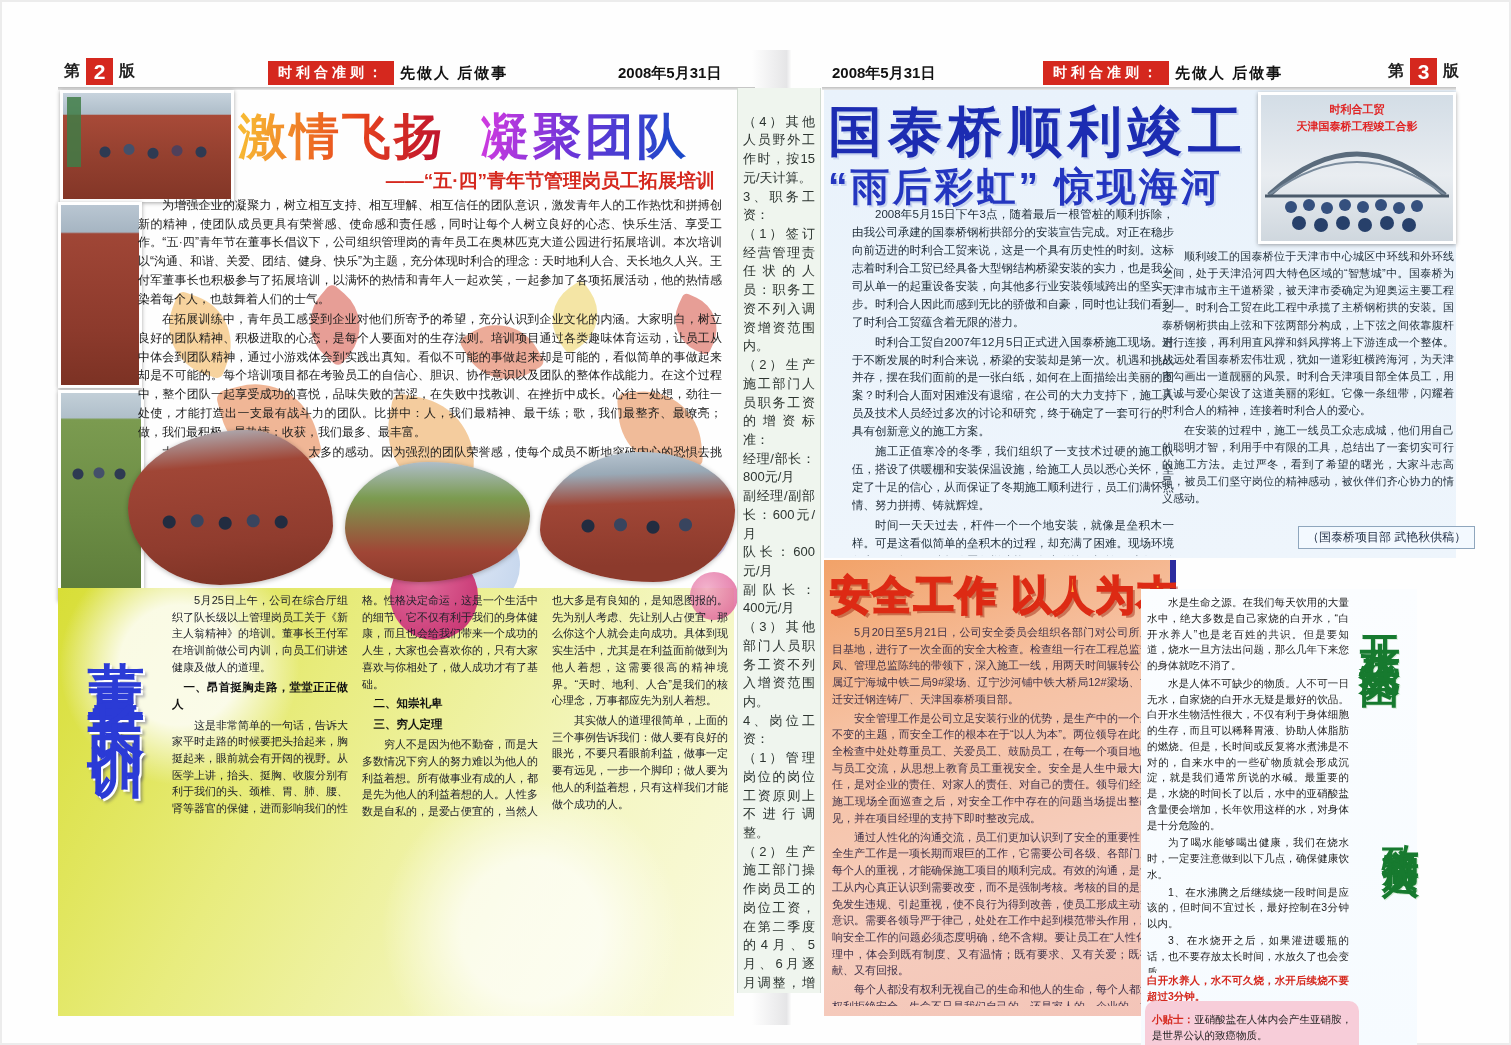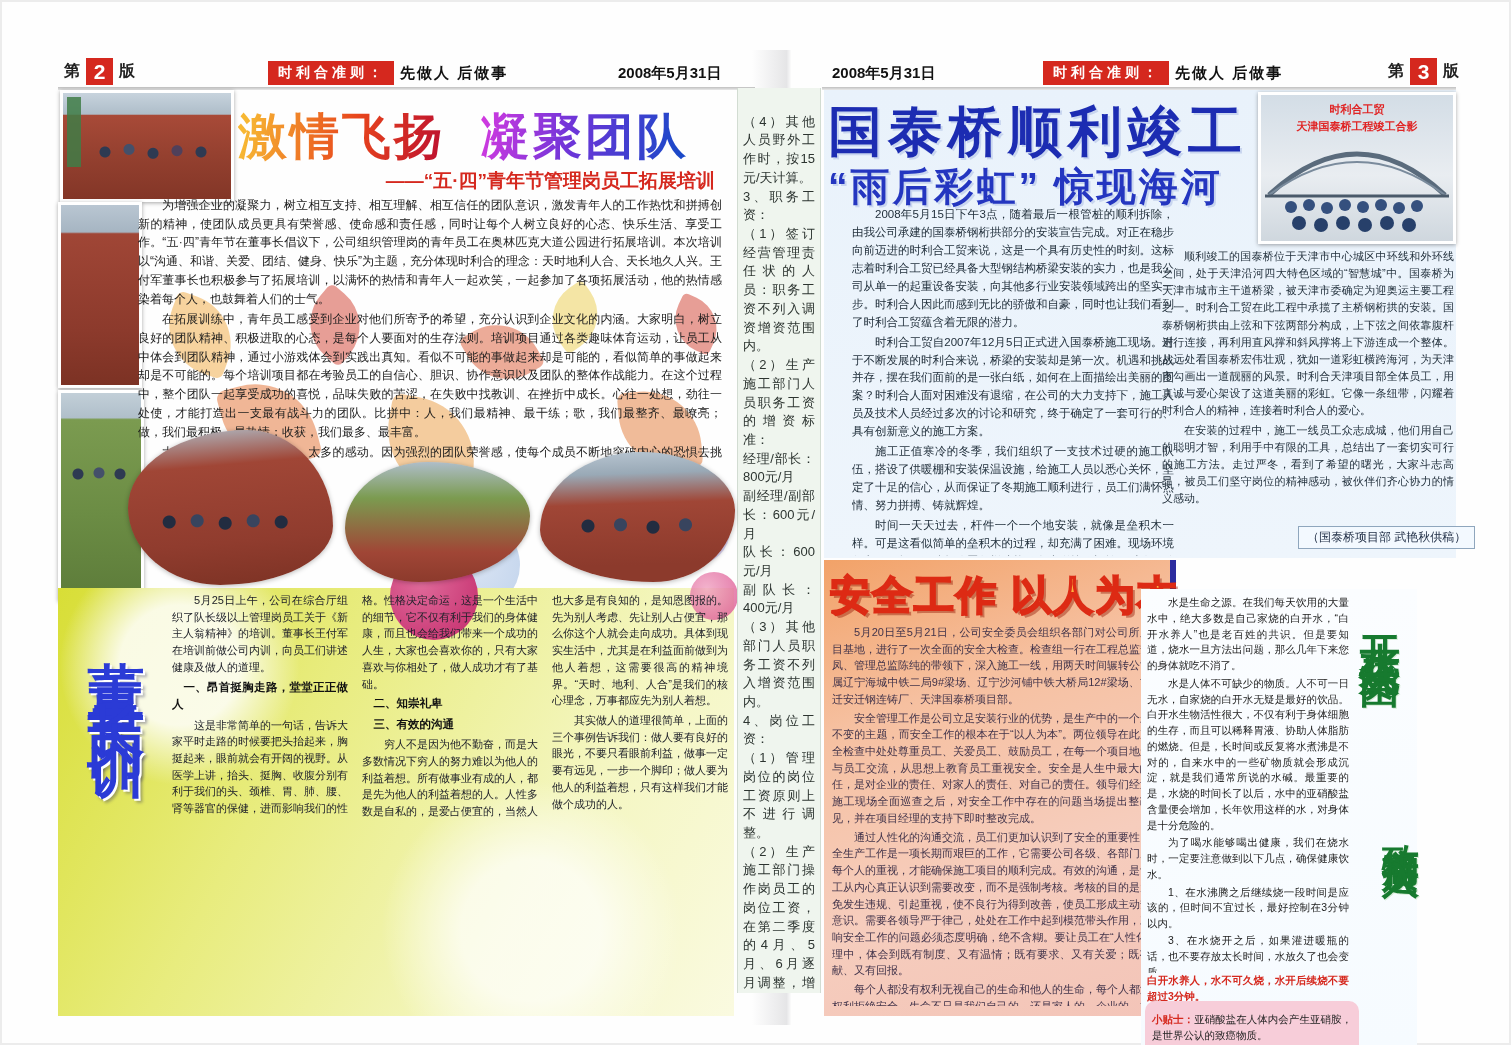--- a/index.html
+++ b/index.html
@@ -174,21 +174,21 @@
 
   <div class="abs chairman-panel" style="left:58px;top:588px;width:676px;height:428px;"></div>
   <div class="circle" style="left:390px;top:552px;width:88px;height:88px;background:radial-gradient(circle at 35% 35%,#e06a9a,#c22a6a);"></div>
   <div class="circle" style="left:690px;top:572px;width:48px;height:48px;background:radial-gradient(circle at 35% 35%,#f0a0c0,#d8488a);opacity:.8;"></div>
   <div class="abs vtext chair-title" style="left:78px;top:616px;height:392px;">董事长内训</div>
   <div class="abs chair-cols" style="left:172px;top:592px;width:556px;height:396px;overflow:hidden;">
     <p>5月25日上午，公司在综合厅组织了队长级以上管理岗员工关于《新主人翁精神》的培训。董事长王付军在培训前做公司内训，向员工们讲述健康及做人的道理。</p>
     <h5>一、昂首挺胸走路，堂堂正正做人</h5>
     <p>这是非常简单的一句话，告诉大家平时走路的时候要把头抬起来，胸挺起来，眼前就会有开阔的视野。从医学上讲，抬头、挺胸、收腹分别有利于我们的头、颈椎、胃、肺、腰、肾等器官的保健，进而影响我们的性格。性格决定命运，这是一个生活中的细节，它不仅有利于我们的身体健康，而且也会给我们带来一个成功的人生，大家也会喜欢你的，只有大家喜欢与你相处了，做人成功才有了基础。</p>
     <h5>二、知崇礼卑</h5>
-    <h5>三、有效的沟通</h5>
+    <h5>三、穷人定理</h5>
     <p>穷人不是因为他不勤奋，而是大多数情况下穷人的努力难以为他人的利益着想。所有做事业有成的人，都是先为他人的利益着想的人。人性多数是自私的，是爱占便宜的，当然人也大多是有良知的，是知恩图报的。先为别人考虑、先让别人占便宜，那么你这个人就会走向成功。具体到现实生活中，尤其是在利益面前做到为他人着想，这需要很高的精神境界。“天时、地利、人合”是我们的核心理念，万事都应先为别人着想。</p>
     <p>其实做人的道理很简单，上面的三个事例告诉我们：做人要有良好的眼光，不要只看眼前利益，做事一定要有远见，一步一个脚印；做人要为他人的利益着想，只有这样我们才能做个成功的人。</p>
   </div>
 
   <div class="abs salary-col" style="left:737px;top:88px;width:84px;height:905px;box-sizing:border-box;">
     <div>（4）其他人员野外工作时，按15元/天计算。
 3、职务工资：
 （1）签订经营管理责任状的人员：职务工资不列入调资增资范围内。
 （2）生产施工部门人员职务工资的增资标准：
 经理/部长：800元/月

